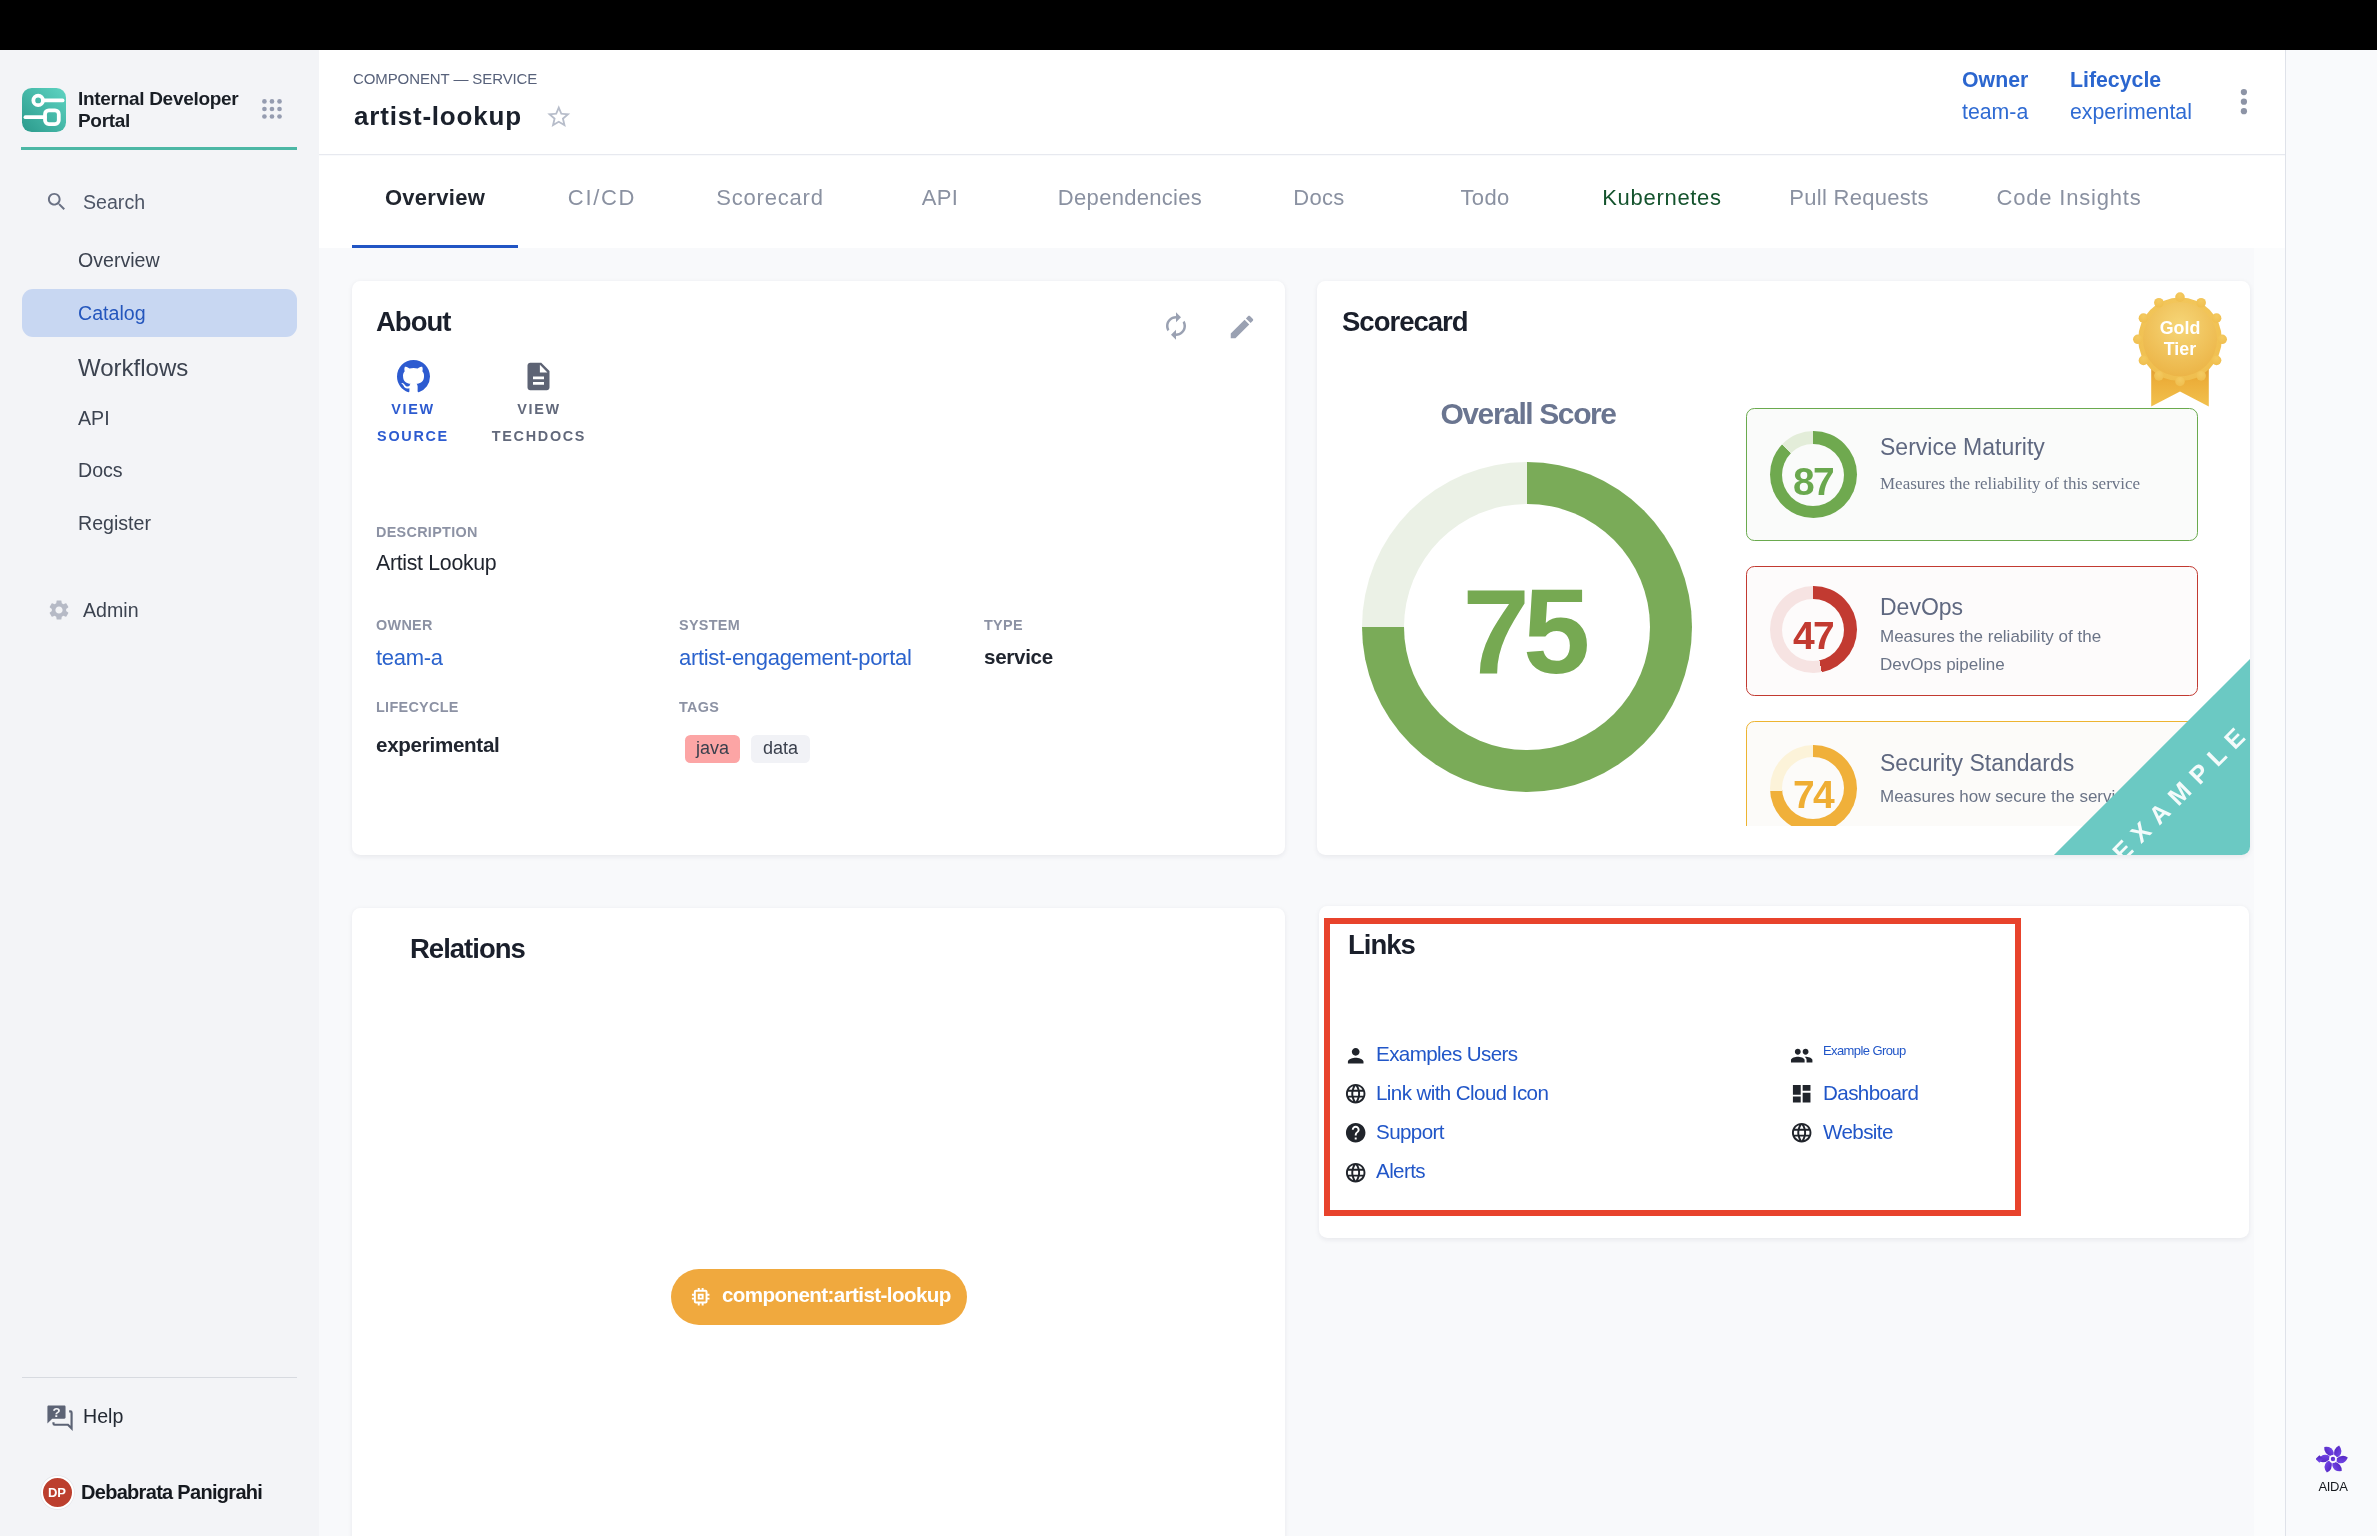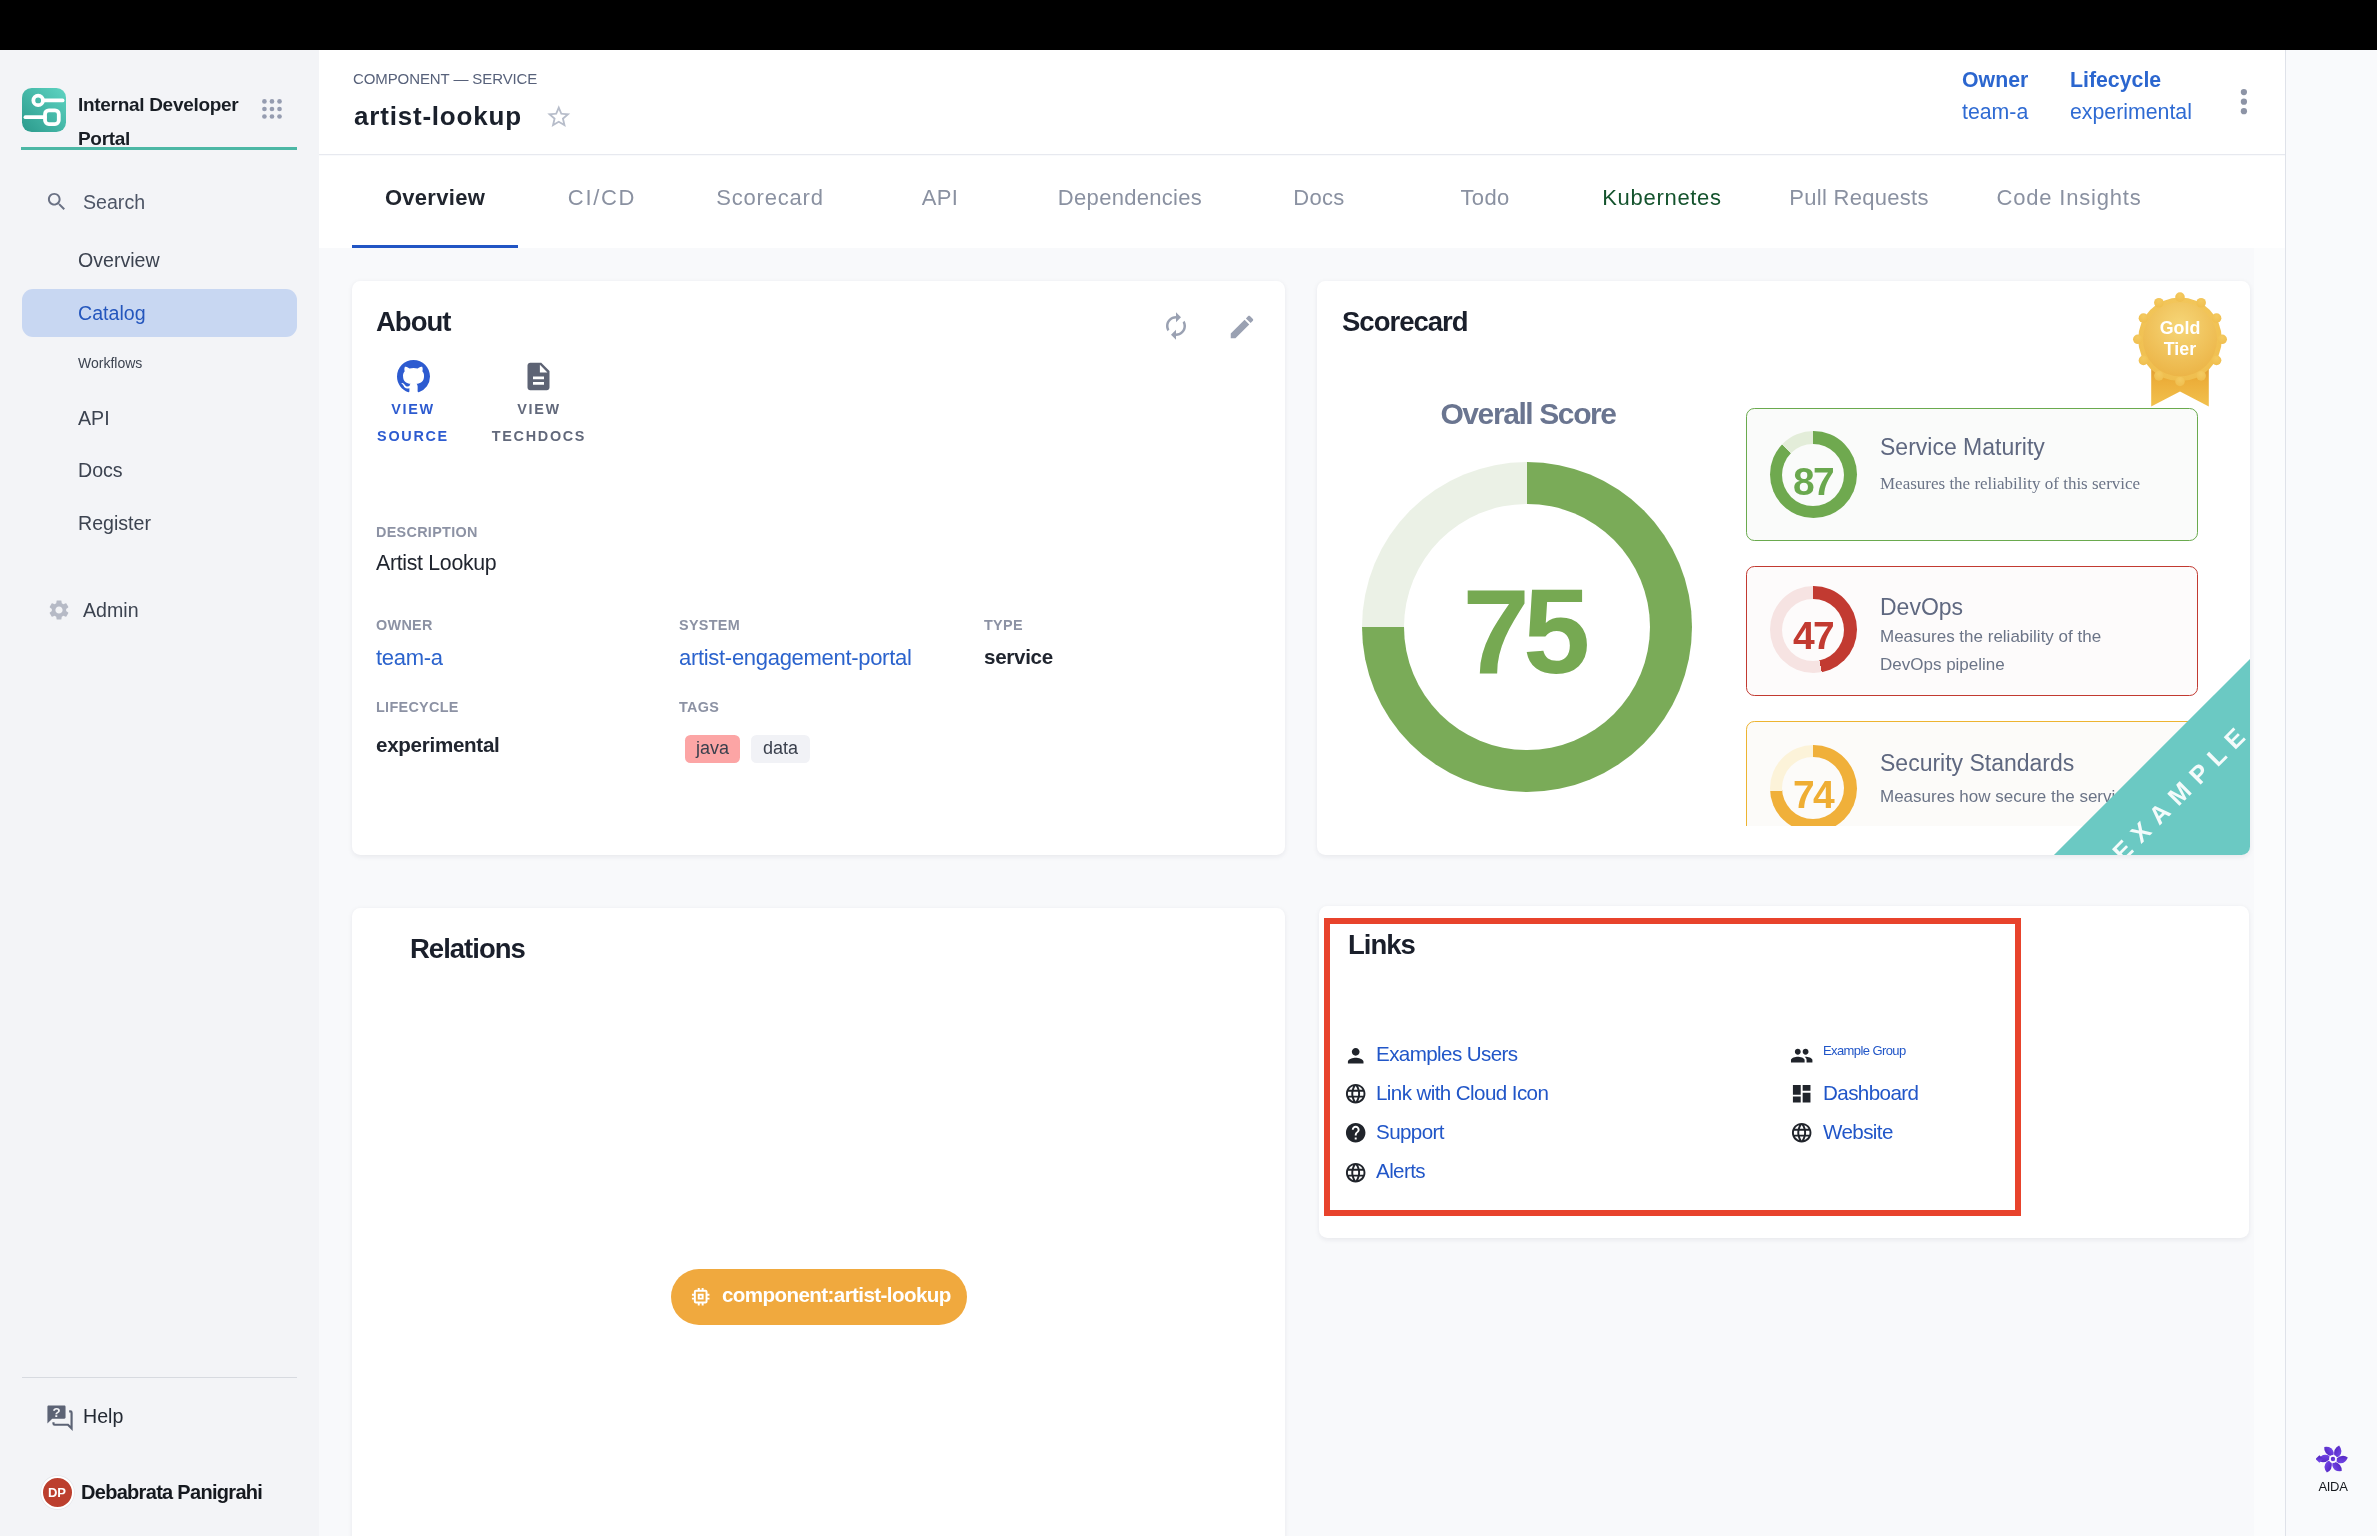--- a/index.html
+++ b/index.html
@@ -32,21 +32,21 @@
     </linearGradient>
       </defs>
     <rect width="64" height="64" rx="14" fill="url(#lg1)"></rect>
     <g stroke="#fff" stroke-width="5.5" fill="none" stroke-linecap="round">
       <circle cx="23.5" cy="18" r="7"></circle>
       <line x1="31" y1="18" x2="59" y2="18"></line>
       <line x1="5" y1="42.5" x2="33" y2="42.5"></line>
       <rect x="33.5" y="32.5" width="20" height="20" rx="5.5"></rect>
     </g>
   </svg>
-  <div class="txt" style="left:78px;top:88px;font-size:19px;letter-spacing:-0.3px;font-weight:bold;color:#191e25;line-height:34px;white-space:normal;width:186px;">Internal Developer Portal</div>
+  <div class="txt" style="left:78px;top:88px;font-size:19px;letter-spacing:-0.3px;font-weight:bold;color:#191e25;line-height:22px;white-space:normal;width:186px;">Internal Developer Portal</div>
   <svg class="abs" style="left:261px;top:98px;" width="24" height="24" viewBox="0 0 35 35">
     <g fill="#959cb0">
       <circle cx="5" cy="5" r="3.4"></circle>
         <circle cx="16" cy="5" r="3.4"></circle>
         <circle cx="27" cy="5" r="3.4"></circle>
       <circle cx="5" cy="16" r="3.4"></circle>
         <circle cx="16" cy="16" r="3.4"></circle>
         <circle cx="27" cy="16" r="3.4"></circle>
       <circle cx="5" cy="27" r="3.4"></circle>
         <circle cx="16" cy="27" r="3.4"></circle>
@@ -56,21 +56,21 @@
   <div class="abs" style="left:21.3px;top:147px;width:276px;height:2.8px;background:#4cb7a5;"></div>
 
   <svg class="abs" style="left:45px;top:190px;" width="23.4" height="23.4" viewBox="0 0 24 24">
       <path fill="#6a7184" d="M15.5 14h-.79l-.28-.27C15.41 12.59 16 11.11 16 9.5 16 5.91 13.09 3 9.5 3S3 5.91 3 9.5 5.91 16 9.5 16c1.61 0 3.09-.59 4.23-1.57l.27.28v.79l5 4.99L20.49 19l-4.99-5zm-6 0C7.01 14 5 11.99 5 9.5S7.01 5 9.5 5 14 7.01 14 9.5 11.99 14 9.5 14z"></path>
     </svg>
   <div class="txt" style="left:83px;top:193px;font-size:19.6px;color:#4d5566;">Search</div>
 
   <div class="txt" style="left:78px;top:251px;font-size:19.6px;color:#3c4350;">Overview</div>
   <div class="abs" style="left:22px;top:289px;width:275px;height:48px;background:#c8d7f2;border-radius:11px;"></div>
   <div class="txt" style="left:78px;top:304px;font-size:19.6px;color:#2456bd;">Catalog</div>
-  <div class="txt" style="left:78px;top:356px;font-size:14px;color:#3c4350;">Workflows</div>
+  <div class="txt" style="left:78px;top:356px;font-size:24px;color:#3c4350;">Workflows</div>
   <div class="txt" style="left:78px;top:409px;font-size:19.6px;color:#3c4350;">API</div>
   <div class="txt" style="left:78px;top:461px;font-size:19.6px;color:#3c4350;">Docs</div>
   <div class="txt" style="left:78px;top:514px;font-size:19.6px;color:#3c4350;">Register</div>
 
   <svg class="abs" style="left:47px;top:598px;" width="24" height="24" viewBox="0 0 24 24">
       <path fill="#b6bac6" d="M19.14 12.94c.04-.3.06-.61.06-.94 0-.32-.02-.64-.07-.94l2.03-1.58c.18-.14.23-.41.12-.61l-1.92-3.32c-.12-.22-.37-.29-.59-.22l-2.39.96c-.5-.38-1.03-.7-1.62-.94l-.36-2.54c-.04-.24-.24-.41-.48-.41h-3.84c-.24 0-.43.17-.47.41l-.36 2.54c-.59.24-1.13.57-1.62.94l-2.39-.96c-.22-.08-.47 0-.59.22L2.74 8.87c-.12.21-.08.47.12.61l2.03 1.58c-.05.3-.09.63-.09.94s.02.64.07.94l-2.03 1.58c-.18.14-.23.41-.12.61l1.92 3.32c.12.22.37.29.59.22l2.39-.96c.5.38 1.03.7 1.62.94l.36 2.54c.05.24.24.41.48.41h3.84c.24 0 .44-.17.47-.41l.36-2.54c.59-.24 1.13-.56 1.62-.94l2.39.96c.22.08.47 0 .59-.22l1.92-3.32c.12-.22.07-.47-.12-.61l-2.01-1.58zM12 15.6c-1.98 0-3.6-1.62-3.6-3.6s1.62-3.6 3.6-3.6 3.6 1.62 3.6 3.6-1.62 3.6-3.6 3.6z"></path>
     </svg>
   <div class="txt" style="left:83px;top:601px;font-size:19.6px;color:#3c4350;">Admin</div>
 
   <div class="abs" style="left:22px;top:1377px;width:275px;height:1.4px;background:#d7dae0;"></div>

